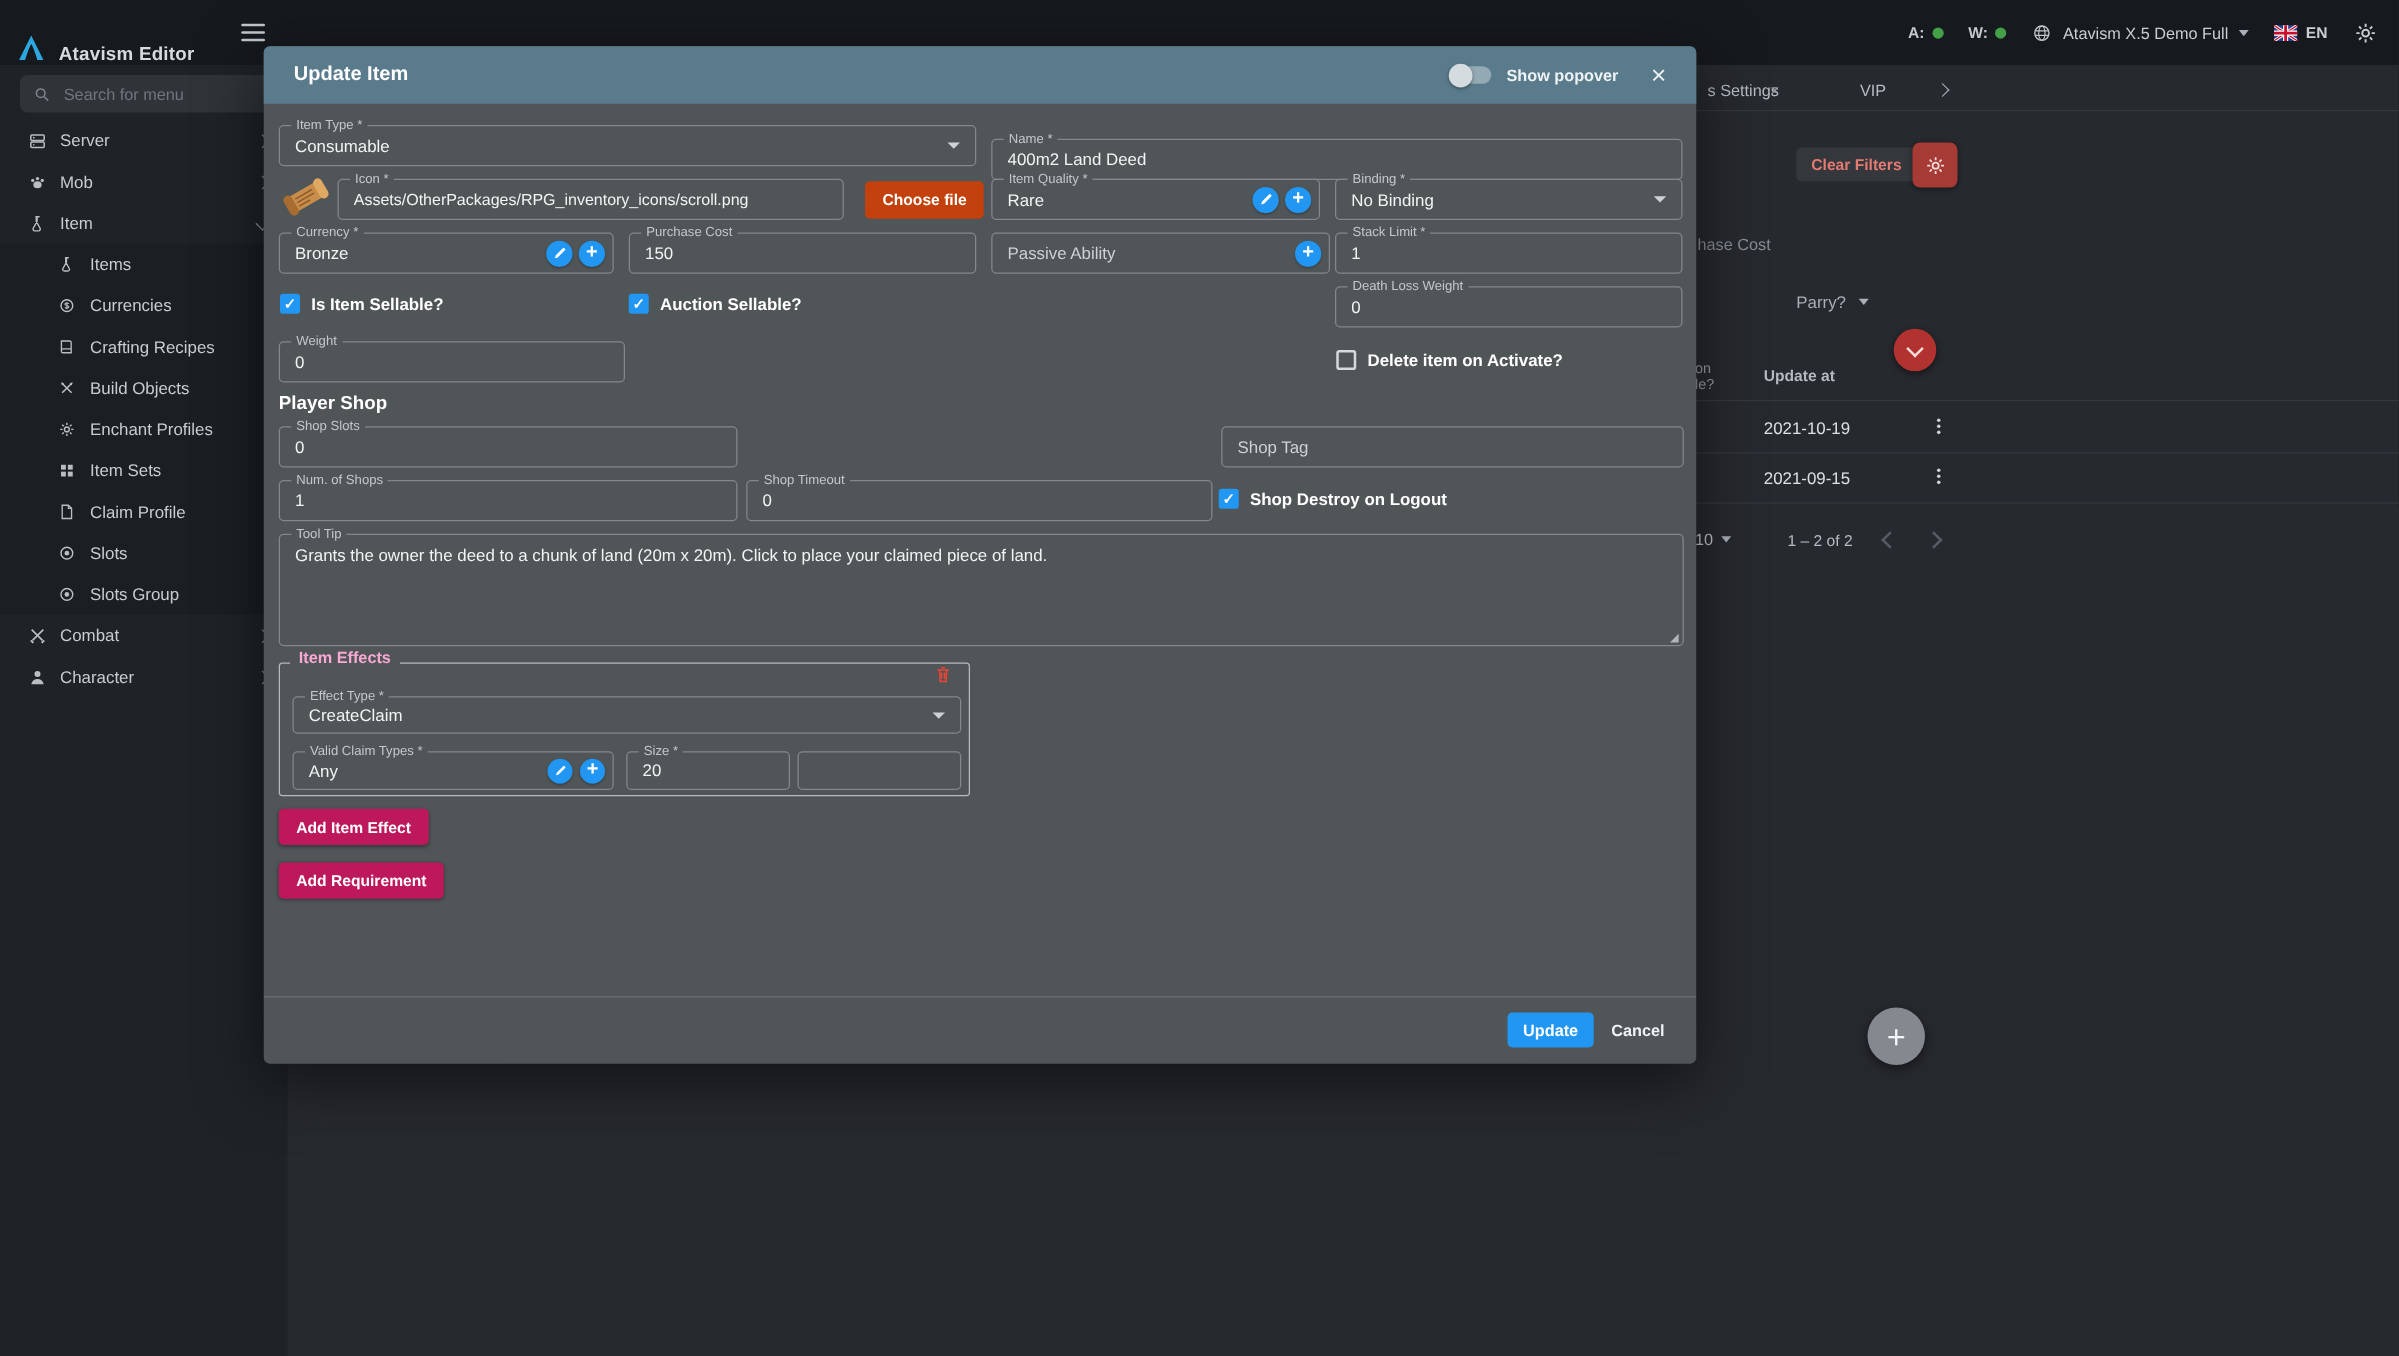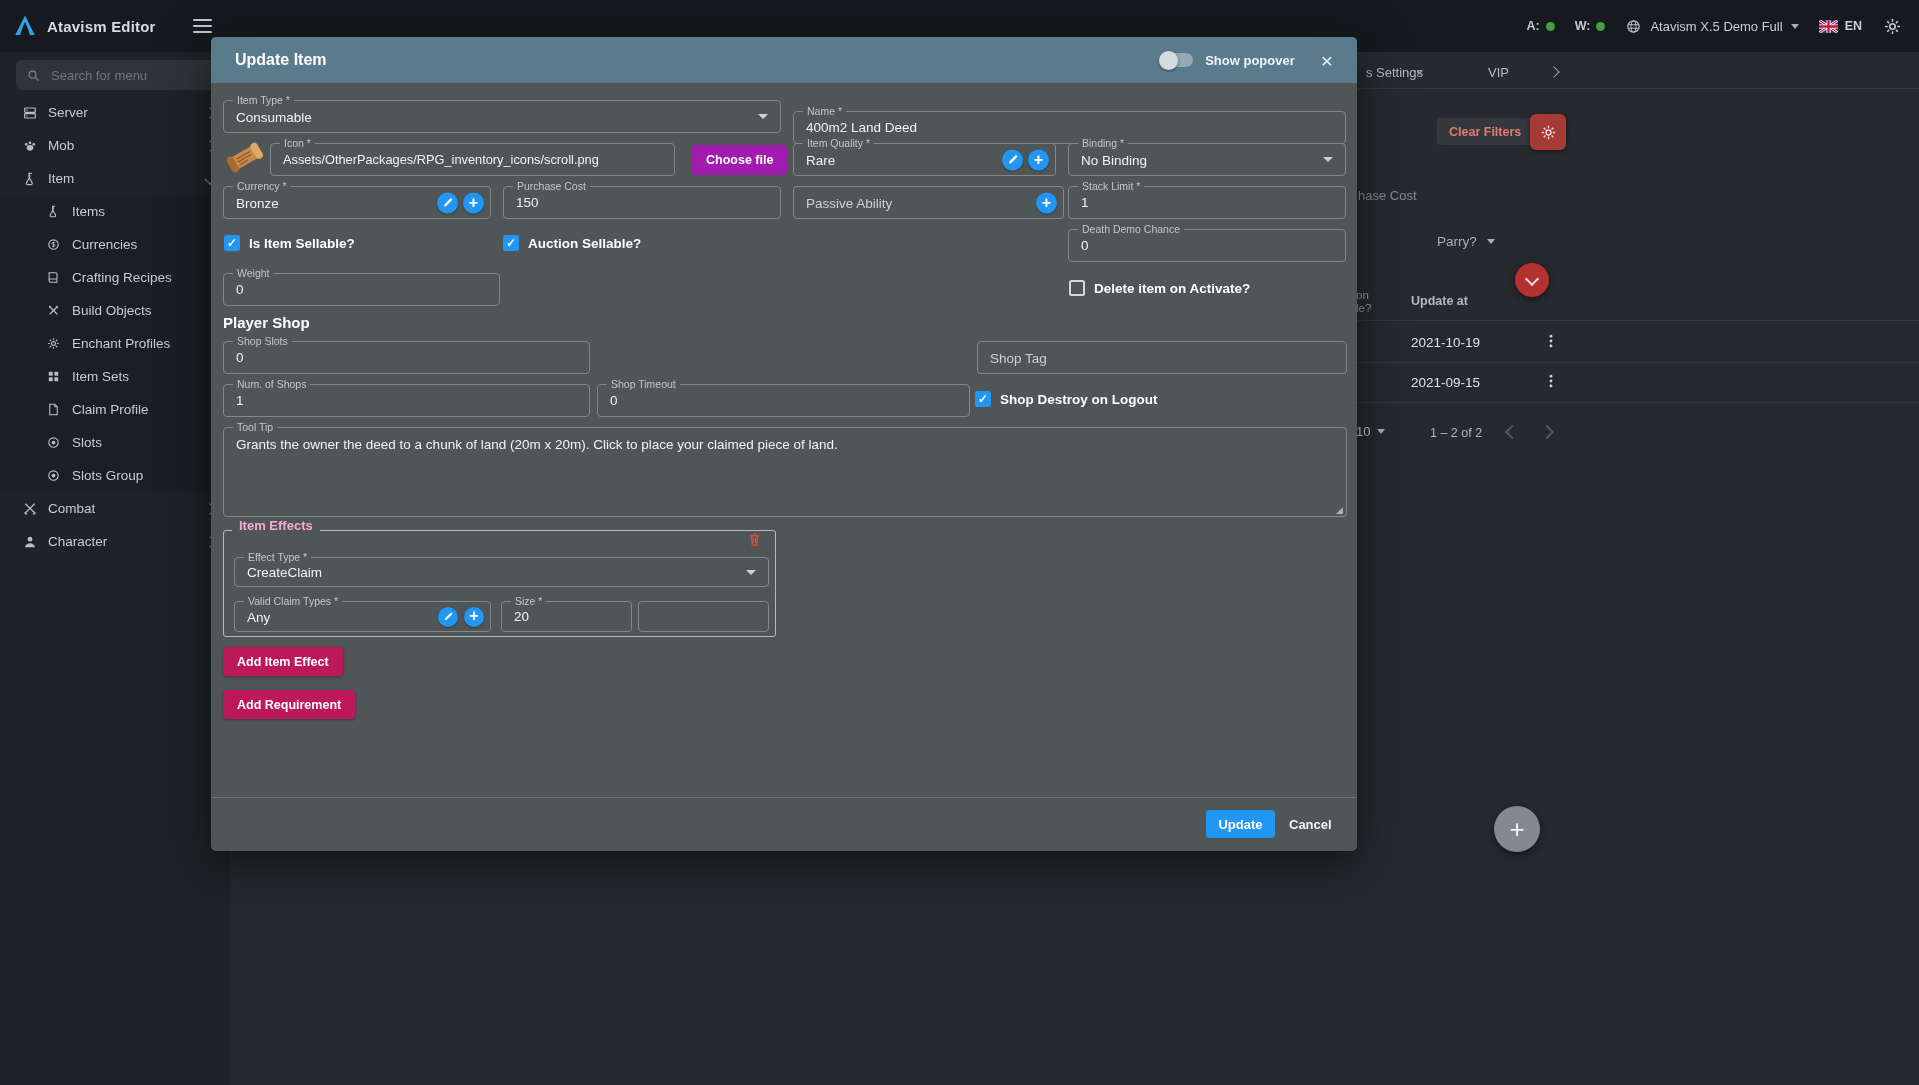--- a/index.html
+++ b/index.html
@@ -2,21 +2,21 @@
 <html><head>
 <meta charset="utf-8">
 <style>
   html,body{margin:0;padding:0}
   body{font-family:"Liberation Sans",sans-serif;background:#101214}
   .stage{position:relative;width:1919px;height:1085px;background:#26292e;overflow:hidden}
   svg{display:block}
 
   
   .topbar{position:absolute;left:0;top:0;width:1919px;height:52px;background:#16191d;z-index:6}
-  .brand{position:absolute;left:12px;top:0;height:52px;display:flex;align-items:center;gap:9px}
+  .brand{position:absolute;left:12px;top:0;height:52px;display:flex;align-items:flex-end;gap:9px}
   .brand .title{color:#d7dbdf;font-size:15px;font-weight:700;letter-spacing:.2px}
   .burger{position:absolute;left:193px;top:19px;width:19px;cursor:pointer}
   .burger i{display:block;height:2px;background:#c3c8cd;margin:0 0 4px;border-radius:1px}
   .tb-right{position:absolute;right:16px;top:0;height:52px;display:flex;align-items:center;gap:20px}
   .stat{display:flex;align-items:center;gap:6px;color:#c3c8cd;font-size:12.5px;font-weight:600}
   .dot{width:9px;height:9px;border-radius:50%;background:#43a047}
   .world{display:flex;align-items:center;gap:8px;color:#c9ced3;font-size:13px;cursor:pointer}
   .caret-s{width:0;height:0;border-left:4.5px solid transparent;border-right:4.5px solid transparent;border-top:5px solid #aab0b6}
   .lang{display:flex;align-items:center;gap:7px;color:#c9ced3;font-size:12.5px;font-weight:700;cursor:pointer}
   .tb-gear{color:#c6cbd0;cursor:pointer}
@@ -419,21 +419,21 @@
       <input class="finput" value="400m2 Land Deed" style="">
     </div>
 
     <svg style="position:absolute;left:12px;top:101px" width="44" height="40">
         <use href="#i-scroll"></use>
       </svg>
     <div class="fld" style="left:59px;top:106px;width:405px">
       <span class="flbl">Icon *</span>
       <input class="finput" style="font-size: 12.8px;" value="Assets/OtherPackages/RPG_inventory_icons/scroll.png">
     </div>
-    <button class="btn-blue" style="left:481px;top:108px;height:30px;background:#a21caf;box-shadow:none">Choose file</button>
+    <button class="btn-blue" style="left:481px;top:108px;height:30px;background:#c2410c;box-shadow:none">Choose file</button>
     <div class="fld" style="left:582px;top:106px;width:263px">
       <span class="flbl">Item Quality *</span>
       <span class="fval">Rare</span>
       <span class="cbtn p2">
           <svg width="12" height="12">
             <use href="#i-pencil"></use>
           </svg>
         </span>
       <span class="cbtn plus p1"></span>
     </div>
@@ -468,21 +468,21 @@
 
     <label class="chk" style="left:13px;top:198px">
       <span class="cbox"></span>
       <span>Is Item Sellable?</span>
     </label>
     <label class="chk" style="left:292px;top:198px">
       <span class="cbox"></span>
       <span>Auction Sellable?</span>
     </label>
     <div class="fld" style="left:857px;top:192px;width:278px">
-      <span class="flbl">Death Demo Chance</span>
+      <span class="flbl">Death Loss Weight</span>
       <input class="finput" value="0" style="">
     </div>
 
     <div class="fld" style="left:12px;top:236px;width:277px">
       <span class="flbl">Weight</span>
       <input class="finput" value="0" style="">
     </div>
     <label class="chk" style="left:858px;top:243px">
       <span class="cbox un"></span>
       <span>Delete item on Activate?</span>

